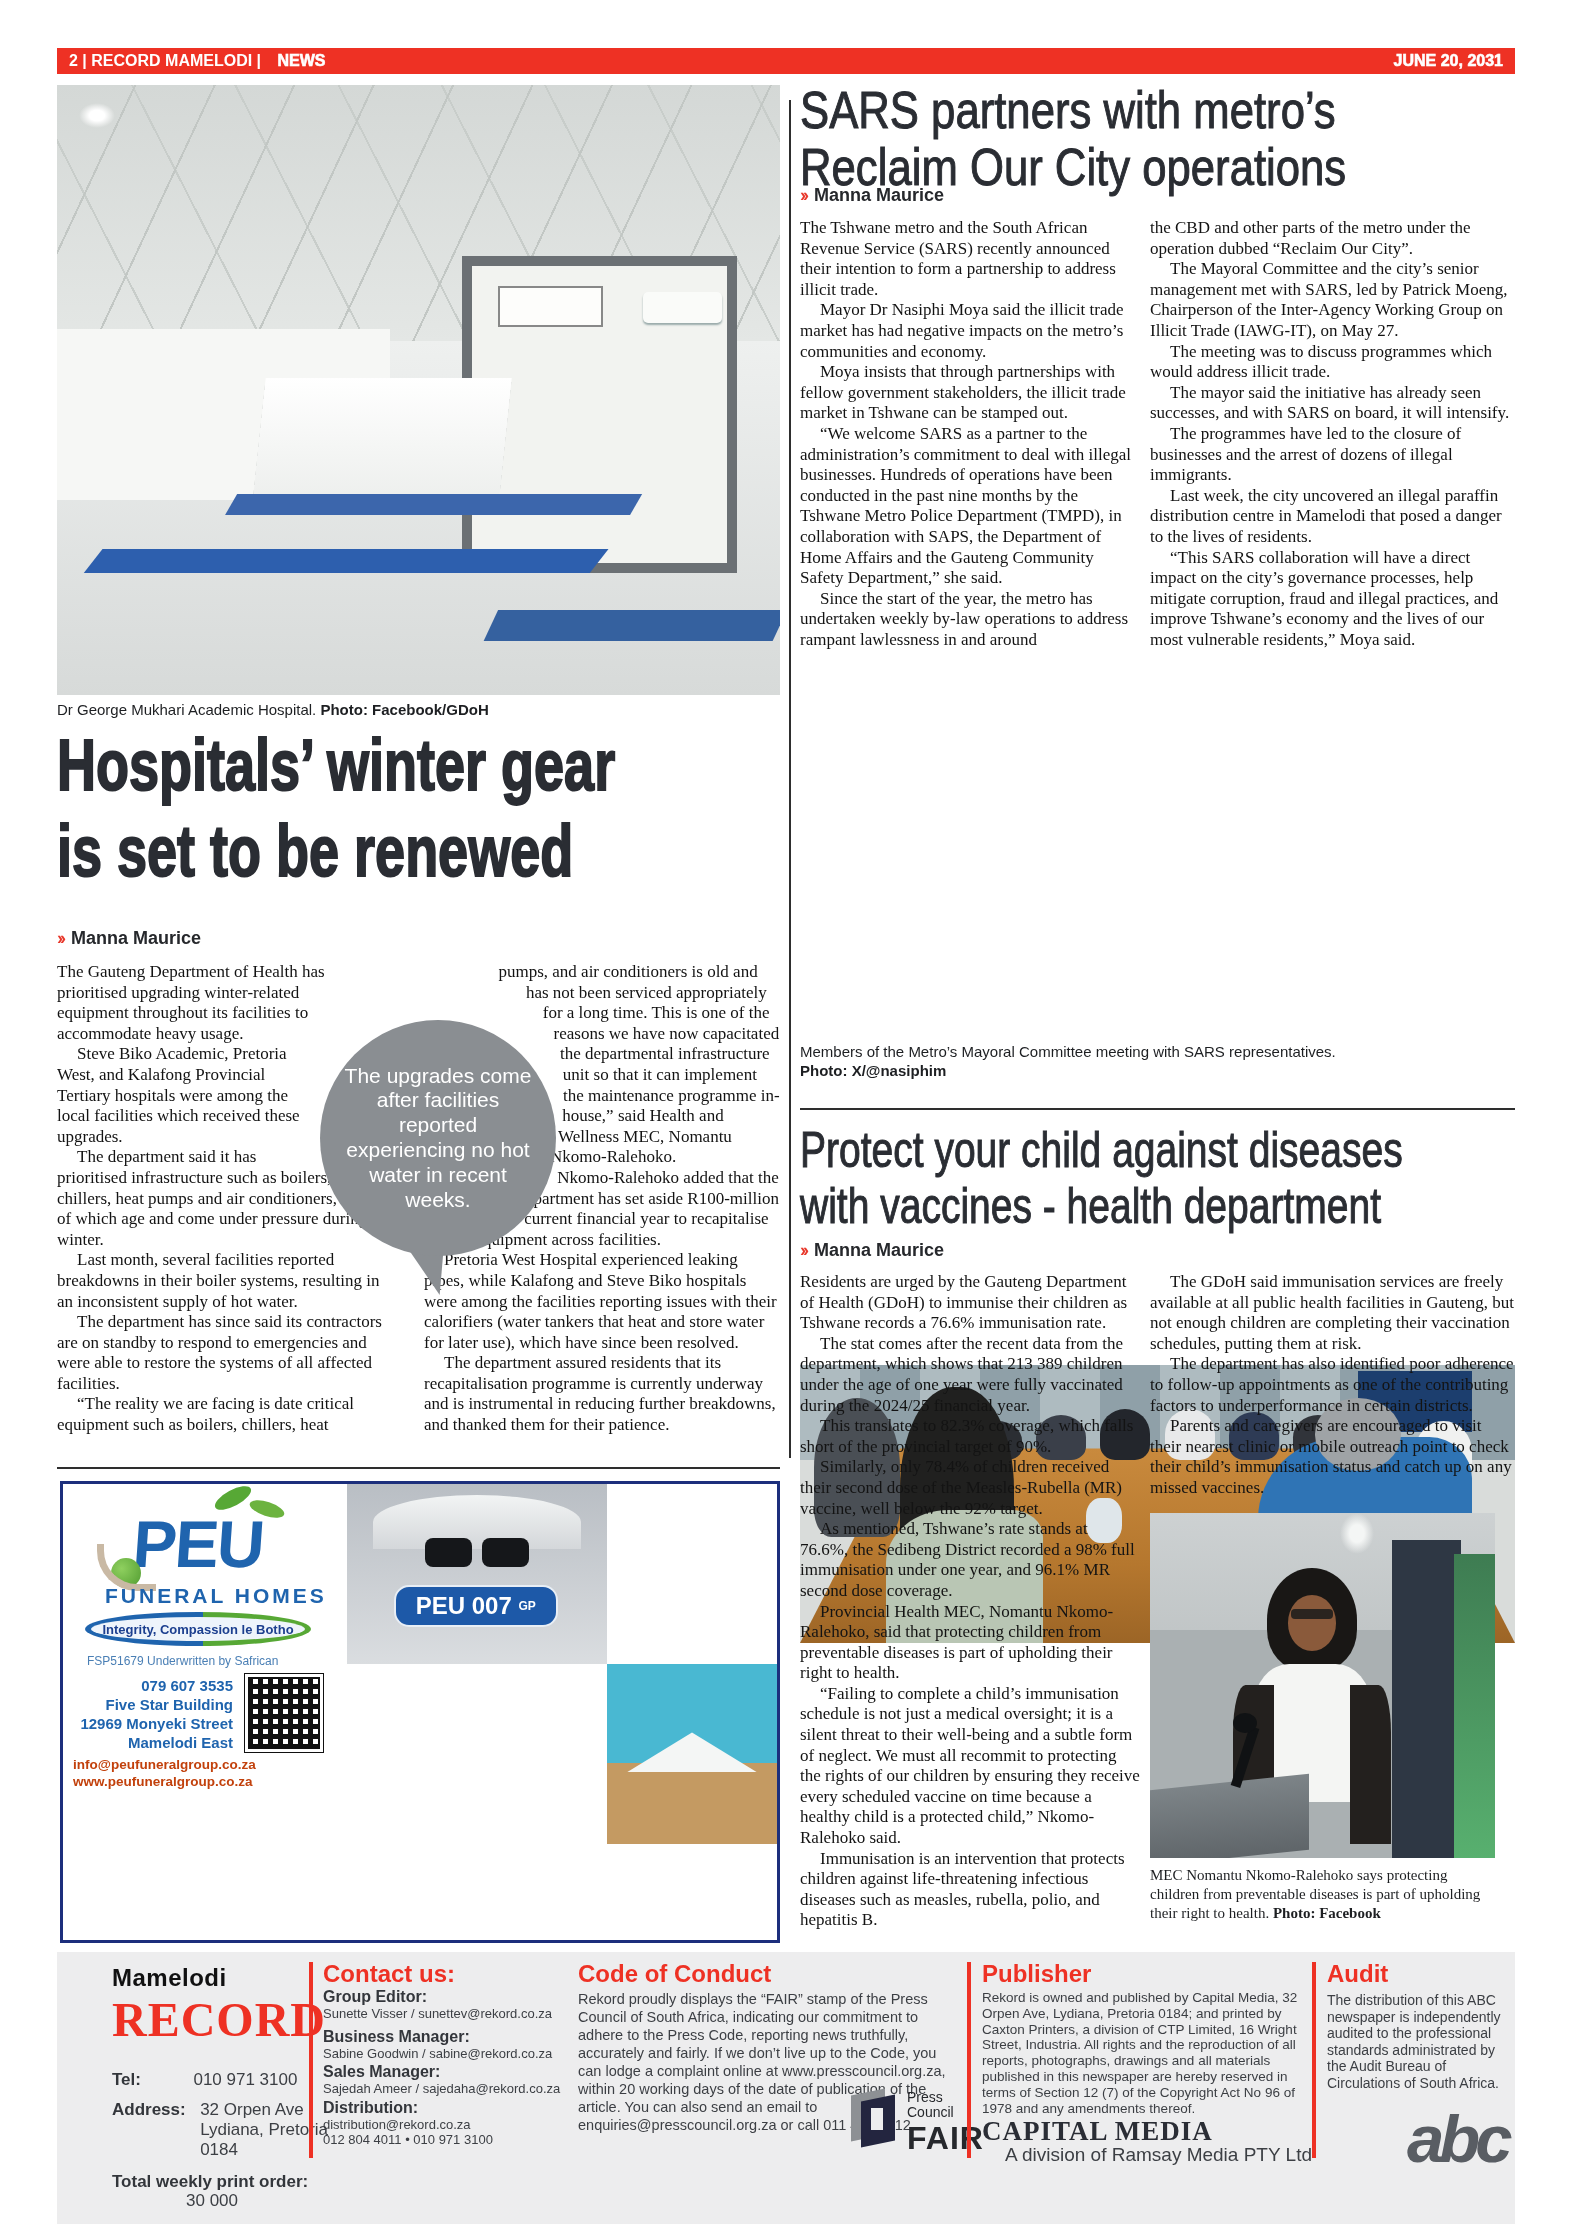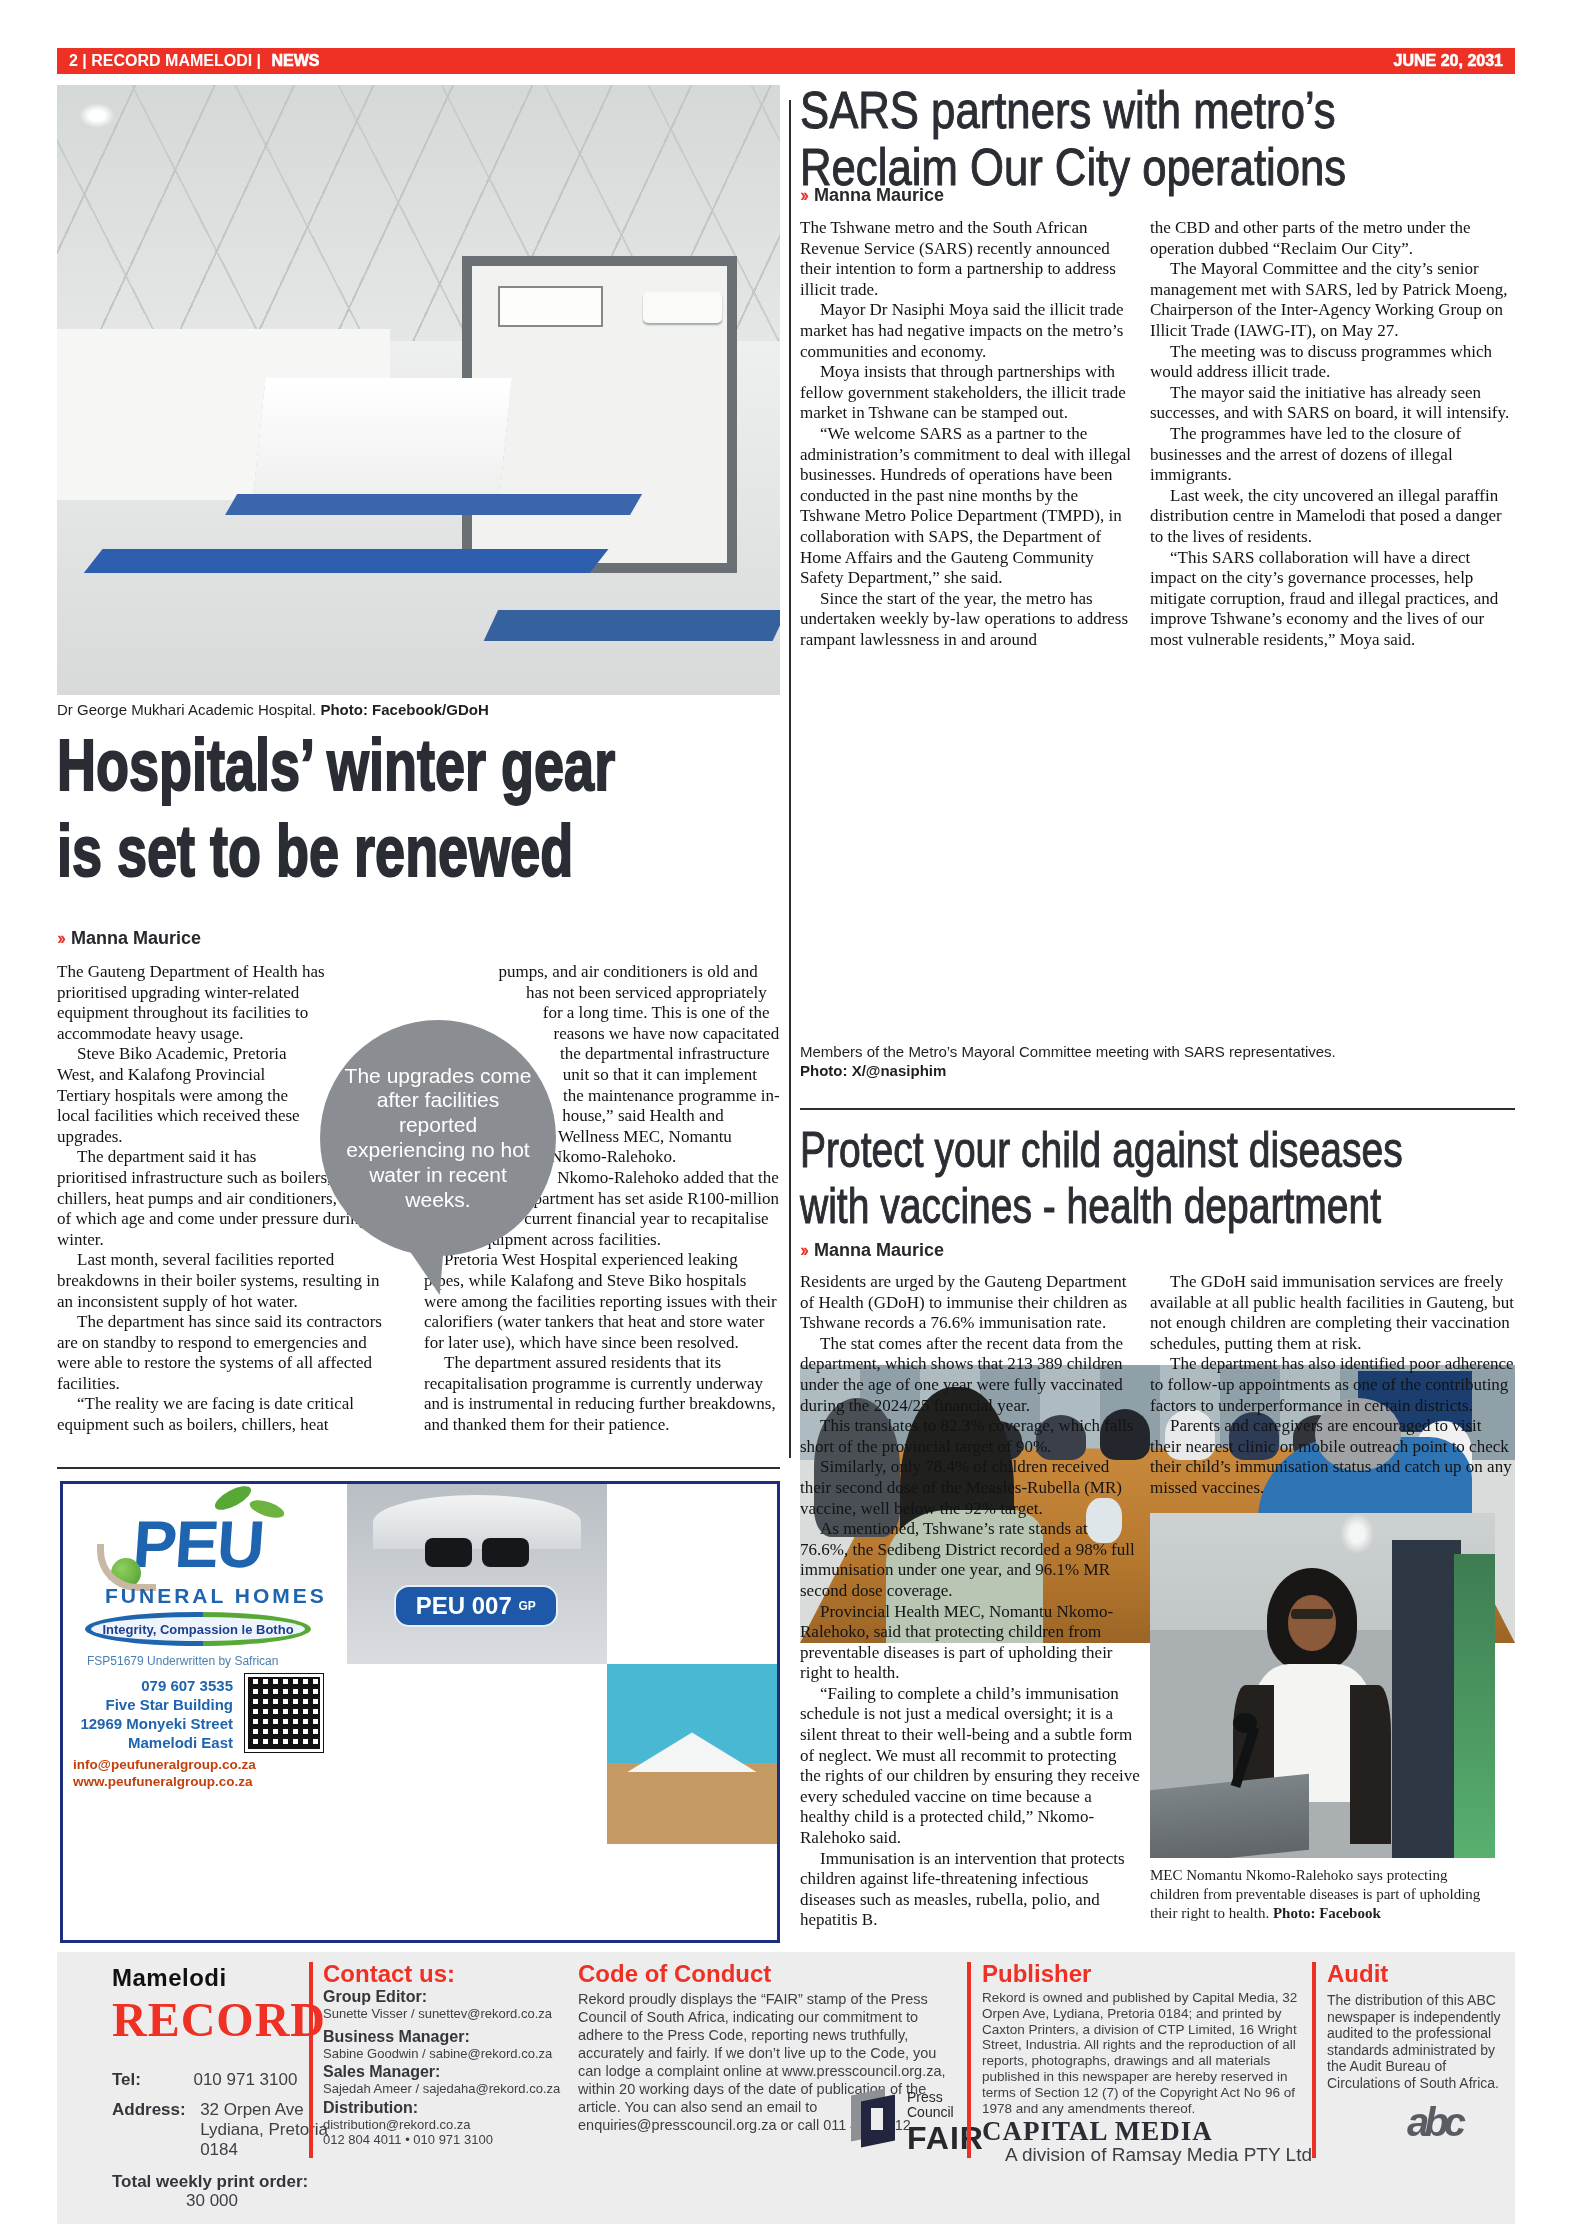--- a/index.html
+++ b/index.html
@@ -4,21 +4,21 @@
 <style>
   html,body { margin:0; padding:0; background:#9a9a9a; }
   .page { position:relative; width:1572px; height:2224px; background:#ffffff;
           font-family:"Liberation Sans", sans-serif; overflow:hidden; margin:0 auto; }
   .abs { position:absolute; }
 
   
   .topbar { left:57px; top:48px; width:1458px; height:26px; background:#ee3124; color:#fff;
             display:flex; justify-content:space-between; align-items:center;
             padding:0 12px; box-sizing:border-box; font-weight:bold; font-size:16px; }
-  .topbar .sect { margin-left:6px; -webkit-text-stroke:0.6px #fff; }
+  .topbar .sect { margin-left:12px; -webkit-text-stroke:0.6px #fff; }
 
   
   .vrule { width:2px; background:#2e2e2e; }
   .hrule { height:2px; background:#2e2e2e; }
 
   
   .hl { color:#2a2d33; white-space:nowrap; }
   .hl .ln { display:block; }
   .hl .sc { display:inline-block; transform-origin:left center; }
   .hl-hosp { font-size:72px; line-height:86px; font-weight:bold; }
@@ -77,21 +77,21 @@
   .f-head { font-size:24px; }
   .f-label { font-size:17px; font-weight:bold; color:#33363b; }
   .f-text { font-size:14px; line-height:17px; color:#3c3f44; }
   .f-small { font-size:13px; line-height:15.5px; color:#3c3f44; }
   .masthead-top { font-size:24px; font-weight:bold; color:#111; letter-spacing:0.5px; }
   .masthead { font-family:"Liberation Serif", serif; font-size:48px; font-weight:bold; color:#ee3124; letter-spacing:1px; }
   .fdiv { width:4px; background:#ee3124; }
   .capital { font-family:"Liberation Serif", serif; font-size:27px; font-weight:bold; color:#2a2d35; letter-spacing:1px; }
   .fair-txt { font-size:14px; line-height:15px; color:#26282c; }
   .fair-word { font-size:32px; font-weight:bold; color:#26282c; letter-spacing:1px; }
-  .abc { font-size:40px; font-weight:bold; font-style:italic; color:#595d63; letter-spacing:-5px; }
+  .abc { font-size:67px; font-weight:bold; font-style:italic; color:#595d63; letter-spacing:-5px; }
 </style>
 </head>
 <body>
 
 <div class="page">
 
   <div class="abs topbar">
     <div>
       <span>2  |  RECORD MAMELODI  |</span>
       <span class="sect">NEWS</span>

